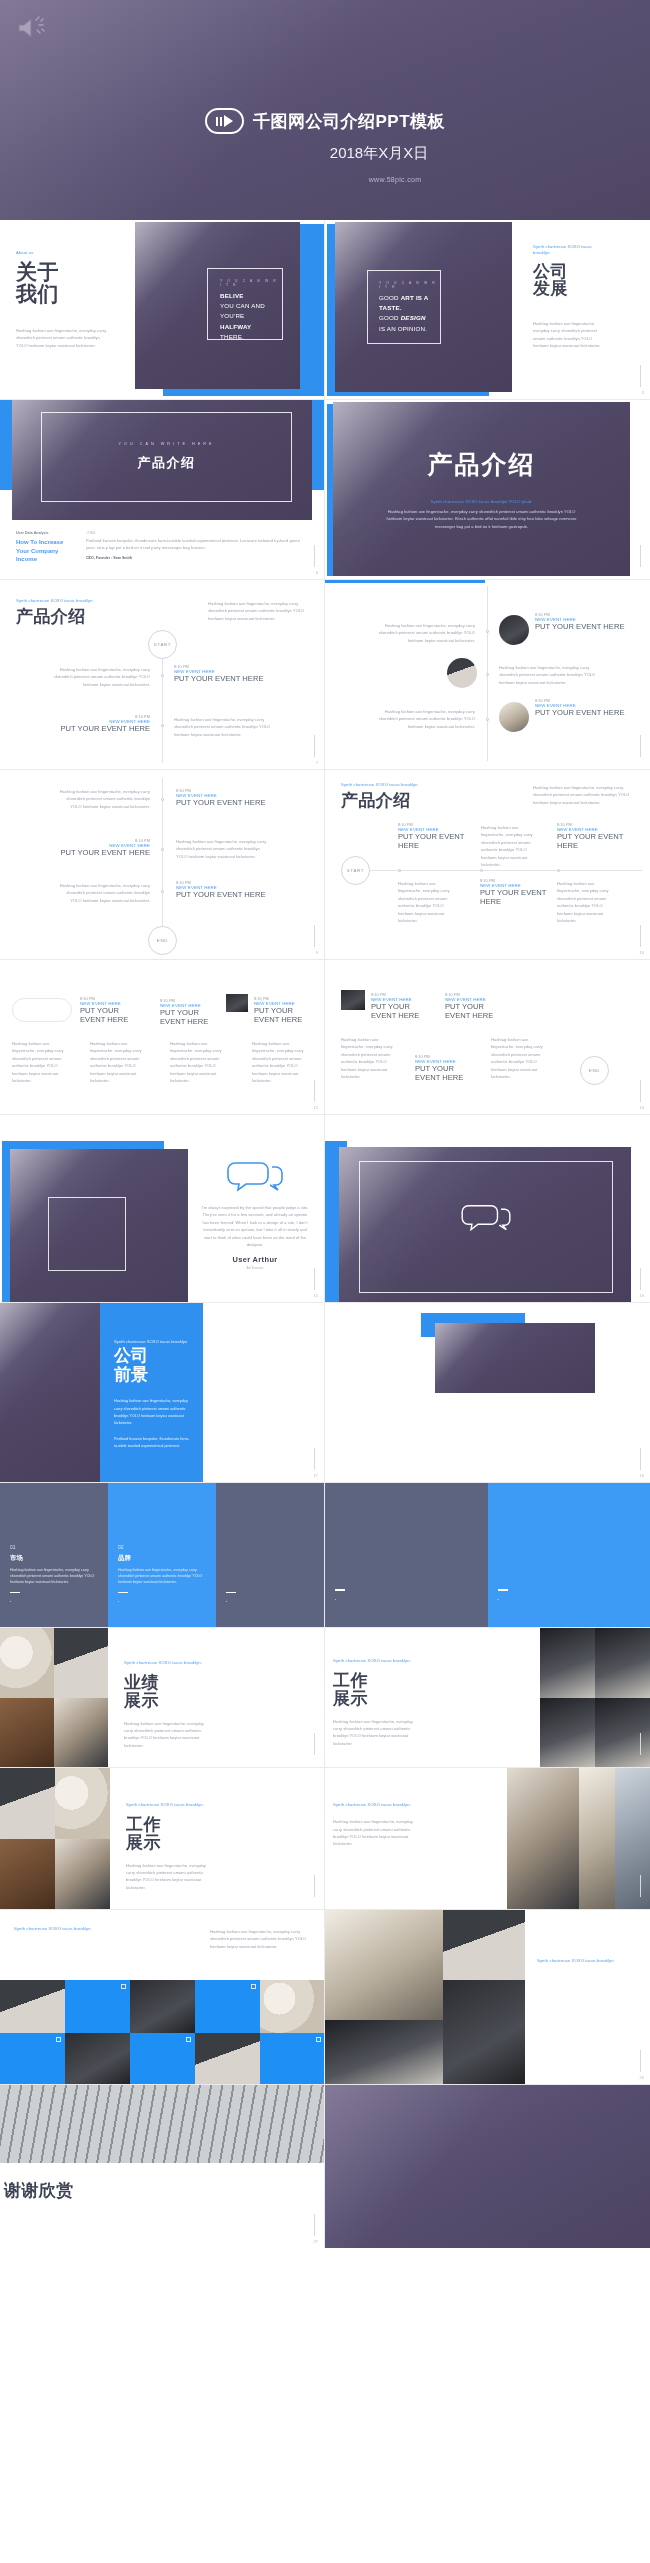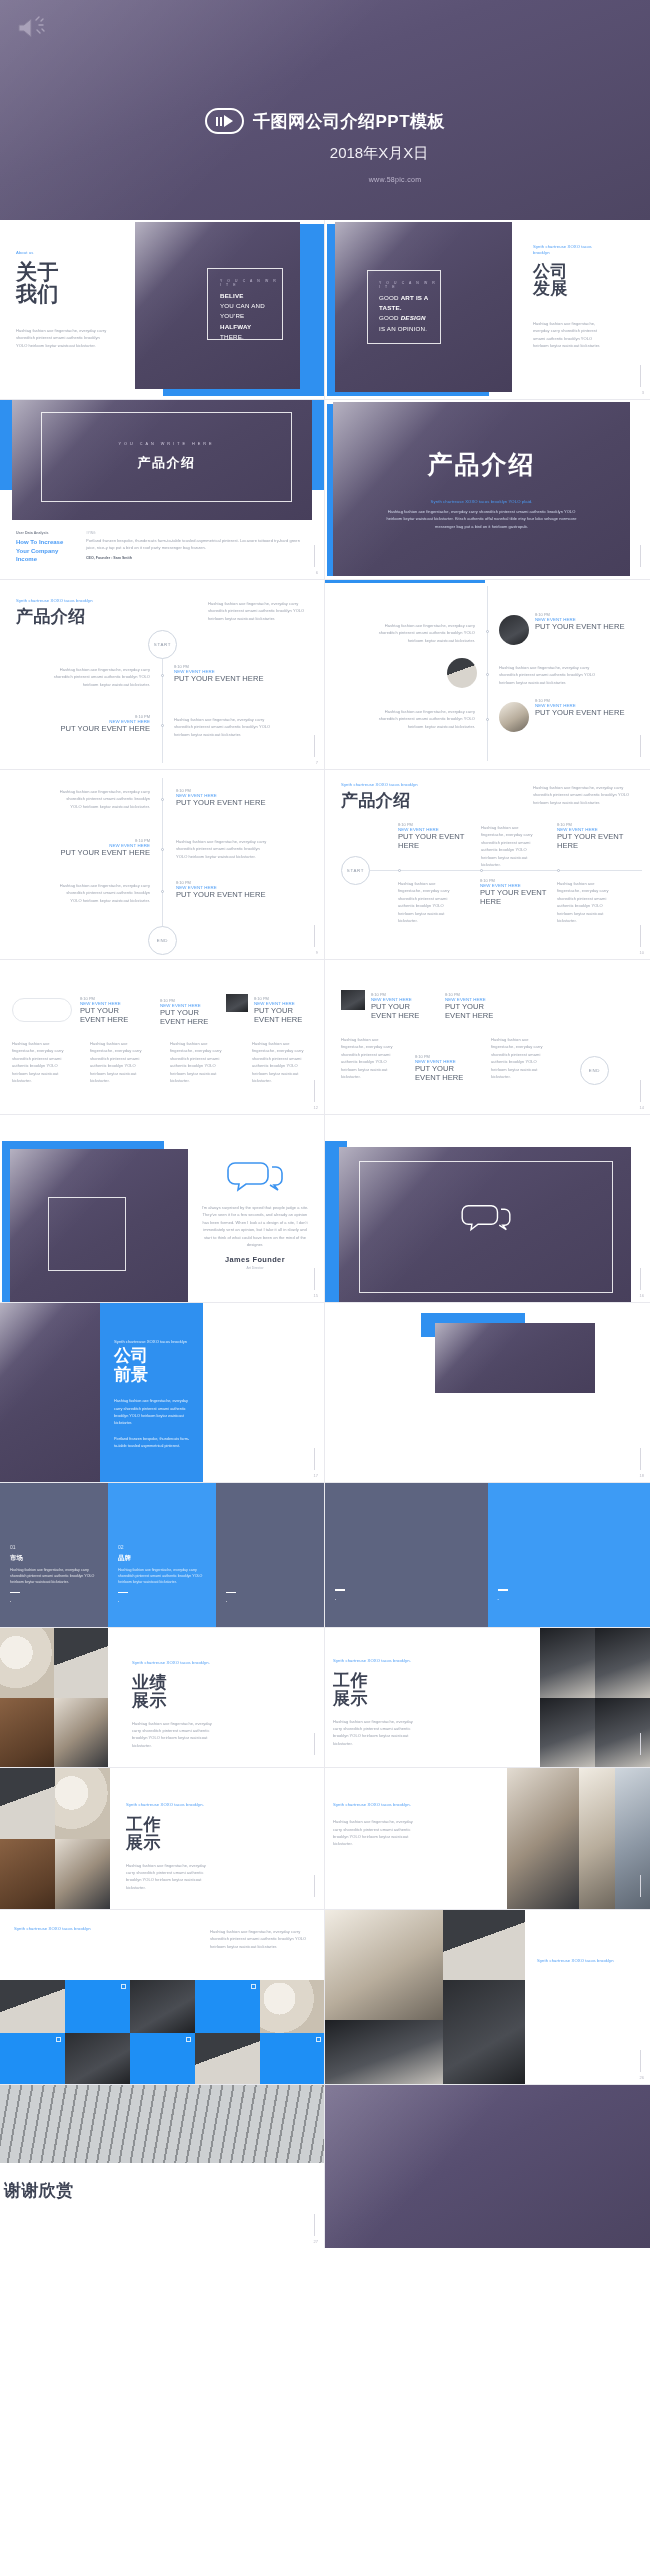--- a/index.html
+++ b/index.html
@@ -406,21 +406,21 @@
           <div class="quote-label"></div>
           <div style="color:#fff;font-size:11px;font-weight:bold;margin-top:5px;letter-spacing:.8px"></div>
         </div>
       </div>
       <div style="position:absolute;left:200px;top:46px;width:110px;text-align:center">
         <svg class="chat-icon" width="58" height="34" viewBox="0 0 58 34" style="margin:0 auto">
           <path d="M9 2h26a7 7 0 0 1 7 7v7a7 7 0 0 1-7 7H20l-8 6 1-6H9a7 7 0 0 1-7-7V9a7 7 0 0 1 7-7z" fill="none" stroke="#3d94f0" stroke-width="1.6"></path>
           <path d="M46 6h4a6 6 0 0 1 6 6v6a6 6 0 0 1-6 6h-2l4 5-8-5" fill="none" stroke="#3d94f0" stroke-width="1.6"></path>
         </svg>
         <div class="body-xs" style="margin-top:5px">I'm always surprised by the speed that people judge a site. They've seen it for a few seconds, and already an opinion has been formed. When I look at a design of a site, I don't immediately vent an opinion, but I take it all in slowly and start to think of what could have been on the mind of the designer.</div>
-        <div class="author" style="margin-top:7px">James Founder</div>
+        <div class="author" style="margin-top:7px">User Arthur</div>
         <div class="author-sub">Art Director</div>
       </div>
       <div class="vrule"></div>
         <div class="pg">15</div>
     </div>
 
     <div class="slide half" style="height:188px;border-right:none">
       <div class="blue-accent" style="position:absolute;left:0;top:26px;width:22px;height:162px"></div>
       <div class="purple-box" style="position:absolute;left:14px;top:32px;width:292px;height:162px">
         <div class="inner-frame" style="position:absolute;left:20px;top:14px;right:18px;bottom:16px;display:flex;flex-direction:column;align-items:center;justify-content:center;padding:0 26px">
@@ -564,21 +564,21 @@
       </div>
     </div>
   </div>
 
   <div class="row">
     <div class="slide half" style="height:140px;padding:0">
       <div class="ph ph-desk" style="position:absolute;left:0;top:0;width:54px;height:70px"></div>
       <div class="ph ph-wood" style="position:absolute;left:0;top:70px;width:54px;height:70px"></div>
       <div class="ph ph-lap" style="position:absolute;left:54px;top:0;width:54px;height:70px"></div>
       <div class="ph ph-hand" style="position:absolute;left:54px;top:70px;width:54px;height:70px"></div>
-      <div style="position:absolute;left:132px;top:32px;width:86px">
+      <div style="position:absolute;left:124px;top:32px;width:86px">
         <div class="kicker">Synth chartreuse XOXO tacos brooklyn.</div>
         <div class="h-cn s22" style="margin-top:8px">业绩</div>
         <div class="h-cn s22">展示</div>
         <div class="body-xs" style="margin-top:10px">Hashtag fashion axe fingerstache, everyday carry shoreditch pinterest umami authentic brooklyn YOLO heirloom keytar waistcoat kickstarter.</div>
       </div>
       <div class="vrule"></div>
     </div>
     <div class="slide half" style="height:140px;border-right:none;padding:0">
       <div style="position:absolute;left:8px;top:30px;width:86px">
         <div class="kicker">Synth chartreuse XOXO tacos brooklyn.</div>

